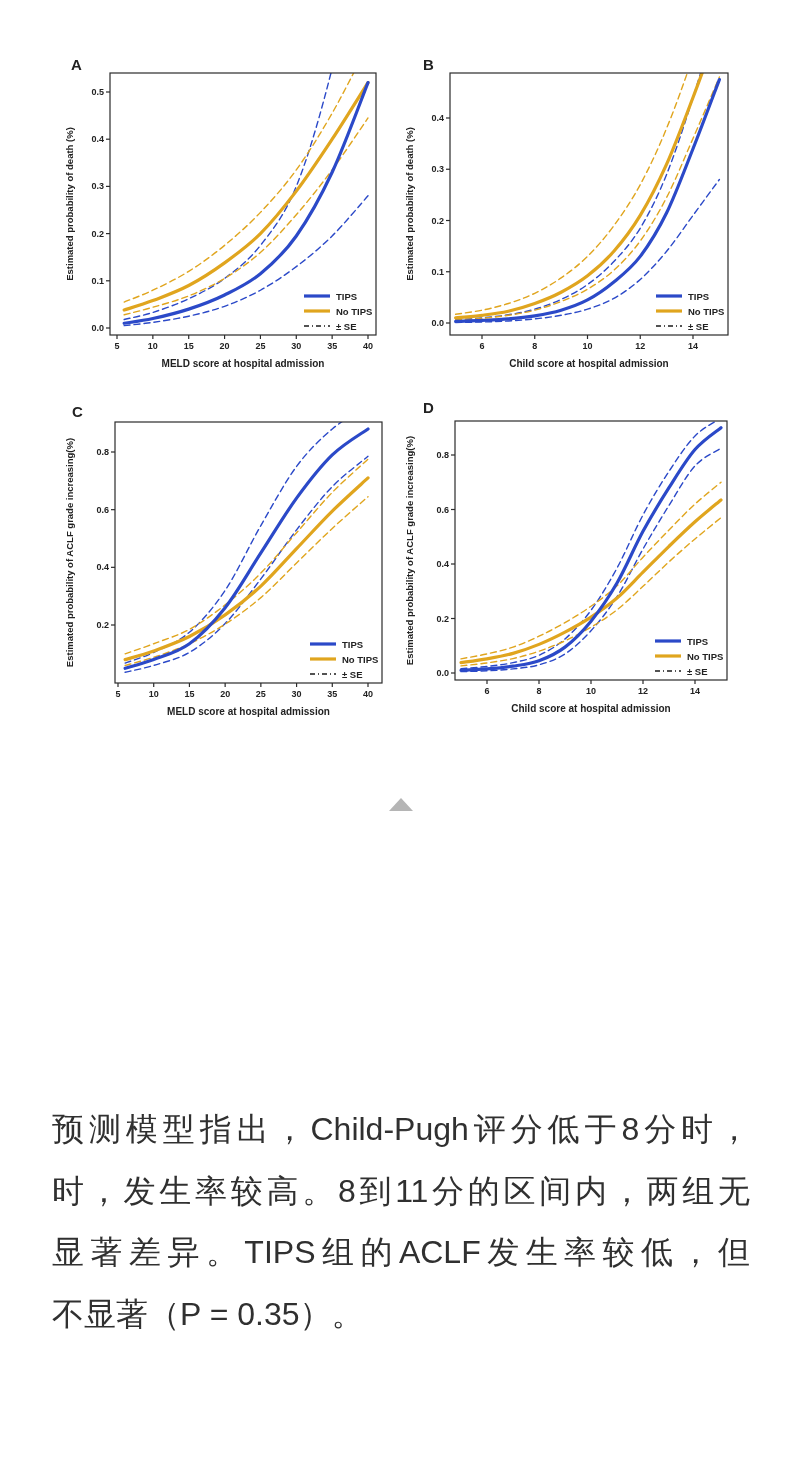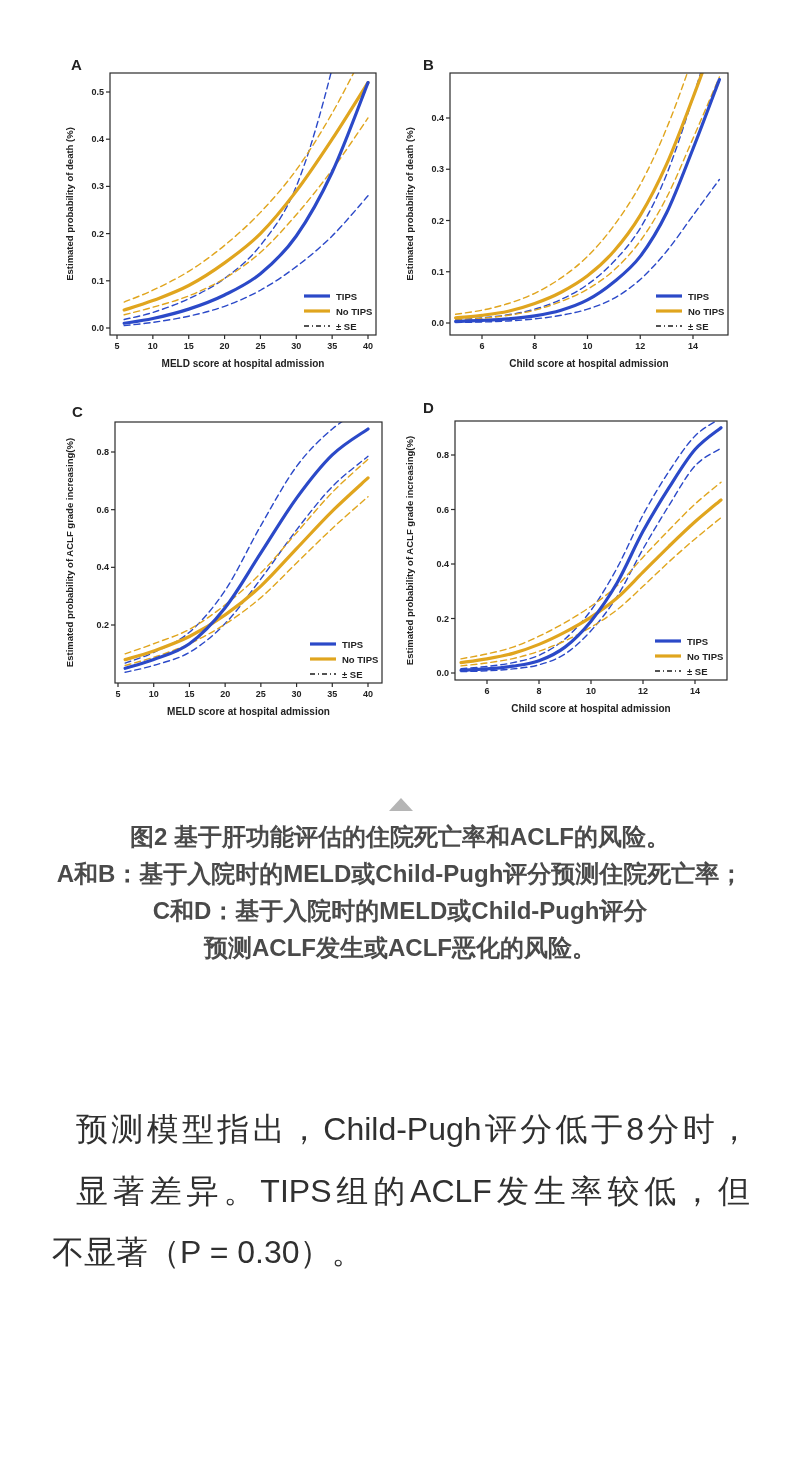--- a/index.html
+++ b/index.html
@@ -8,21 +8,21 @@
   svg.panel{position:absolute;}
   .triangle{position:absolute;left:389px;top:798px;width:0;height:0;
             border-left:12px solid transparent;border-right:12px solid transparent;
             border-bottom:13px solid #b5b5b5;}
   .caption{position:absolute;top:818px;left:20px;right:20px;text-align:center;
            font-size:24px;line-height:37px;font-weight:600;color:#4a4a4a;}
   .caption div{white-space:nowrap;}
   .body-text{position:absolute;top:1099px;left:52px;width:698px;
              font-size:32px;line-height:61.5px;color:#303030;}
   .body-line{white-space:nowrap;}
-  .body-line.just{text-align:justify;text-align-last:justify;white-space:normal;margin-left:24px;}
+  .body-line.just{text-align:justify;text-align-last:justify;white-space:normal;}
 </style>
 </head>
 <body>
 
 <div class="page">
   <svg class="panel" width="340" height="345" style="left: 60px; top: 52px;">
       <defs>
         <clipPath id="clip0">
           <rect x="50" y="21" width="266" height="262"></rect>
         </clipPath>
@@ -209,25 +209,20 @@
       <line x1="255" y1="246" x2="281" y2="246" stroke="#2b49c8" stroke-width="3.2"></line>
       <text x="287" y="249.5" font-size="9.5" font-weight="700" text-anchor="start" fill="#222222" font-family="&quot;Liberation Sans&quot;,&quot;DejaVu Sans&quot;,sans-serif">TIPS</text>
       <line x1="255" y1="261" x2="281" y2="261" stroke="#e0a51e" stroke-width="3.2"></line>
       <text x="287" y="264.5" font-size="9.5" font-weight="700" text-anchor="start" fill="#222222" font-family="&quot;Liberation Sans&quot;,&quot;DejaVu Sans&quot;,sans-serif">No TIPS</text>
       <line x1="255" y1="276" x2="281" y2="276" stroke="#1a1a1a" stroke-width="1.4" stroke-dasharray="5 3 1 3"></line>
       <text x="287" y="279.5" font-size="9.5" font-weight="700" text-anchor="start" fill="#222222" font-family="&quot;Liberation Sans&quot;,&quot;DejaVu Sans&quot;,sans-serif">± SE</text>
     </svg>
 
   <div class="triangle" style="border-bottom-color: rgb(181, 181, 181);"></div>
 
-  <div class="caption" style="color: rgb(74, 74, 74);">
-    <div>图2 基于肝功能评估的住院死亡率和ACLF的风险。</div>
-    <div>A和B：基于入院时的MELD或Child-Pugh评分预测住院死亡率；</div>
-    <div>C和D：基于入院时的MELD或Child-Pugh评分</div>
-    <div>预测ACLF发生或ACLF恶化的风险。</div>
-  </div>
 
   <div class="body-text" style="color: rgb(48, 48, 48);">
     <div class="body-line just">预测模型指出，Child-Pugh评分低于8分时，</div>
+    <div class="body-line just">时，发生率较高。8到11分的区间内，两组无</div>
     <div class="body-line just">显著差异。TIPS组的ACLF发生率较低，但</div>
-    <div class="body-line">不显著（P = 0.30）。</div>
+    <div class="body-line">不显著（P = 0.35）。</div>
   </div>
 </div>
 
 </body></html>

